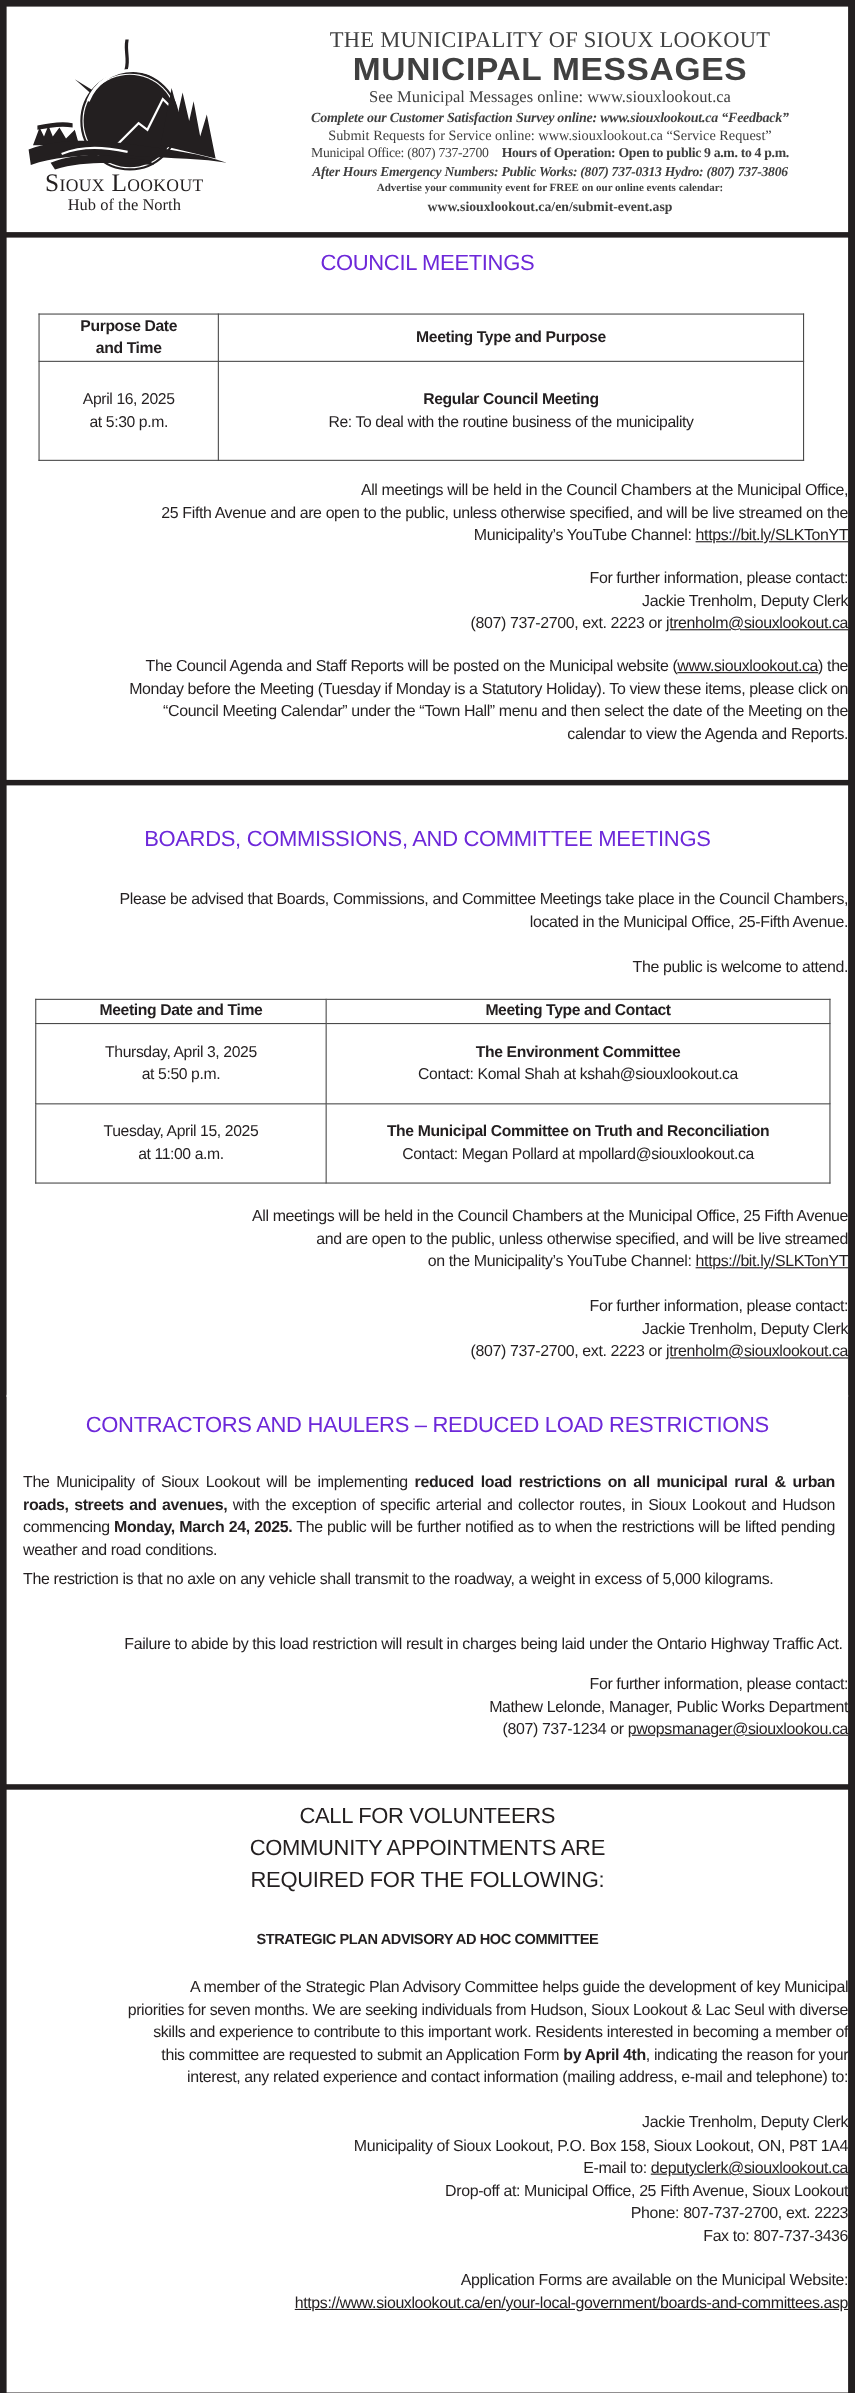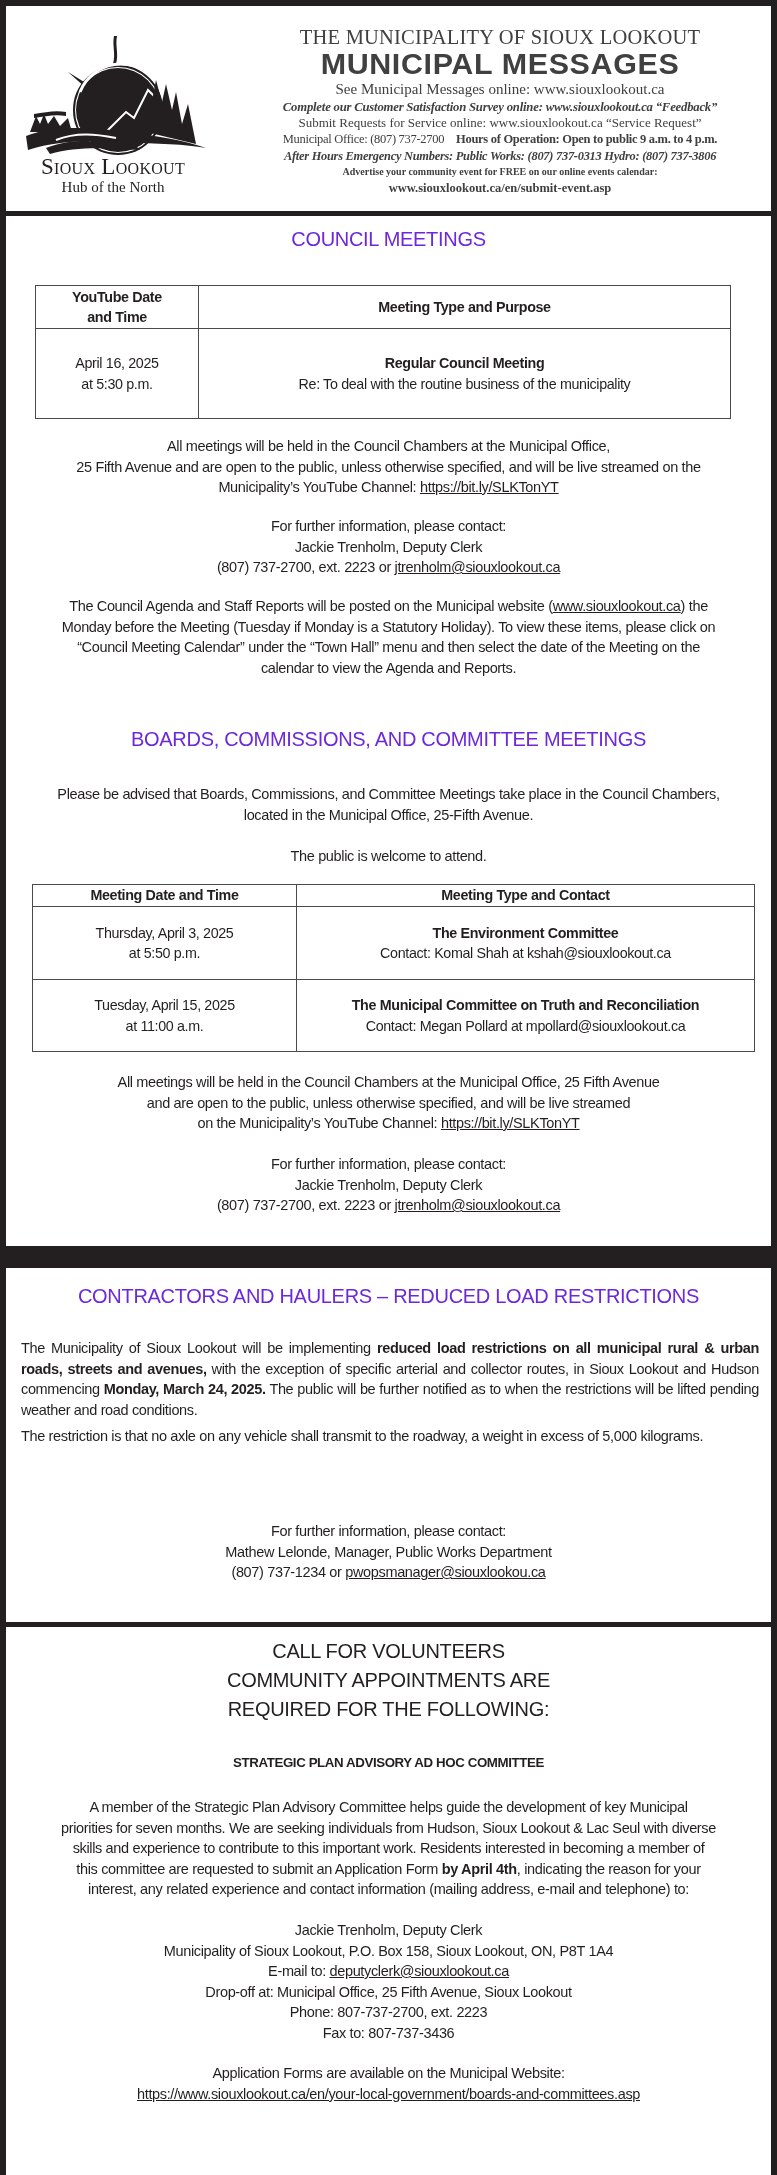--- a/index.html
+++ b/index.html
@@ -54,34 +54,34 @@
   .h-adv { font-size: 10px; line-height: 16px; font-weight: bold; }
   .h-adv-url { font-size: 12.5px; line-height: 16px; font-weight: bold; }
 
   
   .sec-title {
     text-align: center; font-size: 20px; font-weight: normal; color: #6d28d9;
     font-family: "Liberation Sans Narrow", "Liberation Sans", sans-serif;
     letter-spacing: -0.3px;
   }
   .center { text-align: center; }
-  .txt { font-size: 14.5px; line-height: 20.5px; letter-spacing: -0.35px; }
+  .txt { font-size: 14.5px; line-height: 20.5px; letter-spacing: -0.35px; text-align: right; }
   u, .link { text-decoration: underline; }
   table.mtg {
     position: absolute; border-collapse: collapse; background: #fff;
   }
   table.mtg td, table.mtg th {
     border: 1.5px solid #4a4a4a; text-align: center; vertical-align: middle;
     font-size: 14.3px; line-height: 20.5px; letter-spacing: -0.35px; color: #231f20;
   }
   table.mtg th { font-weight: bold; }
   .bold { font-weight: bold; }
 
   #council { top: 210px; height: 493px; }
-  #boards  { top: 684px; height: 556px; }
+  #boards  { top: 708px; height: 556px; }
   #loads   { top: 1262px; height: 354px; }
   #volunteers { top: 1621px; height: 588px; }
 
   .abs { position: absolute; left: 0; width: 765px; }
   .justify { text-align: justify; text-align-last: left; }
 </style>
 </head>
 <body>
 
 <div class="page">
@@ -124,21 +124,21 @@
       <div class="h-adv-url">www.siouxlookout.ca/en/submit-event.asp</div>
     </div>
   </div>
 
   <div class="section" id="council">
     <div class="abs sec-title" style="top:12px;">COUNCIL MEETINGS</div>
 
     <table class="mtg" style="left:29px; top:69px; width:696px;">
       <tbody>
           <tr style="height:43px;">
-        <th style="width:163px;"><span>YouTube Date</span><br><span>and Time</span></th>
+        <th style="width:163px;"><span>Purpose Date</span><br><span>and Time</span></th>
         <th>Meeting Type and Purpose</th>
       </tr>
       <tr style="height:90px;">
         <td><span>April 16, 2025</span><br><span>at 5:30 p.m.</span></td>
         <td><span class="bold">Regular Council Meeting</span><br><span>Re: To deal with the routine business of the municipality</span></td>
       </tr>
     </tbody>
       </table>
 
     <div class="abs center txt" style="top:220px;">
@@ -202,20 +202,21 @@
 
   <div class="section" id="loads">
     <div class="abs sec-title" style="top:17px;">CONTRACTORS AND HAULERS – REDUCED LOAD RESTRICTIONS</div>
 
     <div class="txt justify" style="position:absolute; left:15px; width:738px; top:70px;">
       <span>The Municipality of Sioux Lookout will be implementing </span><b>reduced load restrictions on all municipal rural &amp; urban roads, streets and avenues,</b><span> with the exception of specific arterial and collector routes, in Sioux Lookout and Hudson commencing </span><b>Monday, March 24, 2025.</b><span>  The public will be further notified as to when the restrictions will be lifted pending weather and road conditions.</span>
     </div>
 
     <div class="txt justify" style="position:absolute; left:15px; width:738px; top:158px;">The restriction is that no axle on any vehicle shall transmit to the roadway, a weight in excess of 5,000 kilograms.</div>
 
+    <div class="txt" style="position:absolute; left:15px; width:745px; top:217px;">Failure to abide by this load restriction will result in charges being laid under the Ontario Highway Traffic Act.</div>
 
     <div class="abs center txt" style="top:253px;">
       <div>For further information, please contact:</div>
       <div>Mathew Lelonde, Manager, Public Works Department</div>
       <div><span>(807) 737-1234 or </span><span class="link">pwopsmanager@siouxlookou.ca</span></div>
     </div>
   </div>
 
   <div class="section" id="volunteers">
     <div class="abs center" style="top:10px; font-size:20px; line-height:29px; letter-spacing:-0.3px;">

